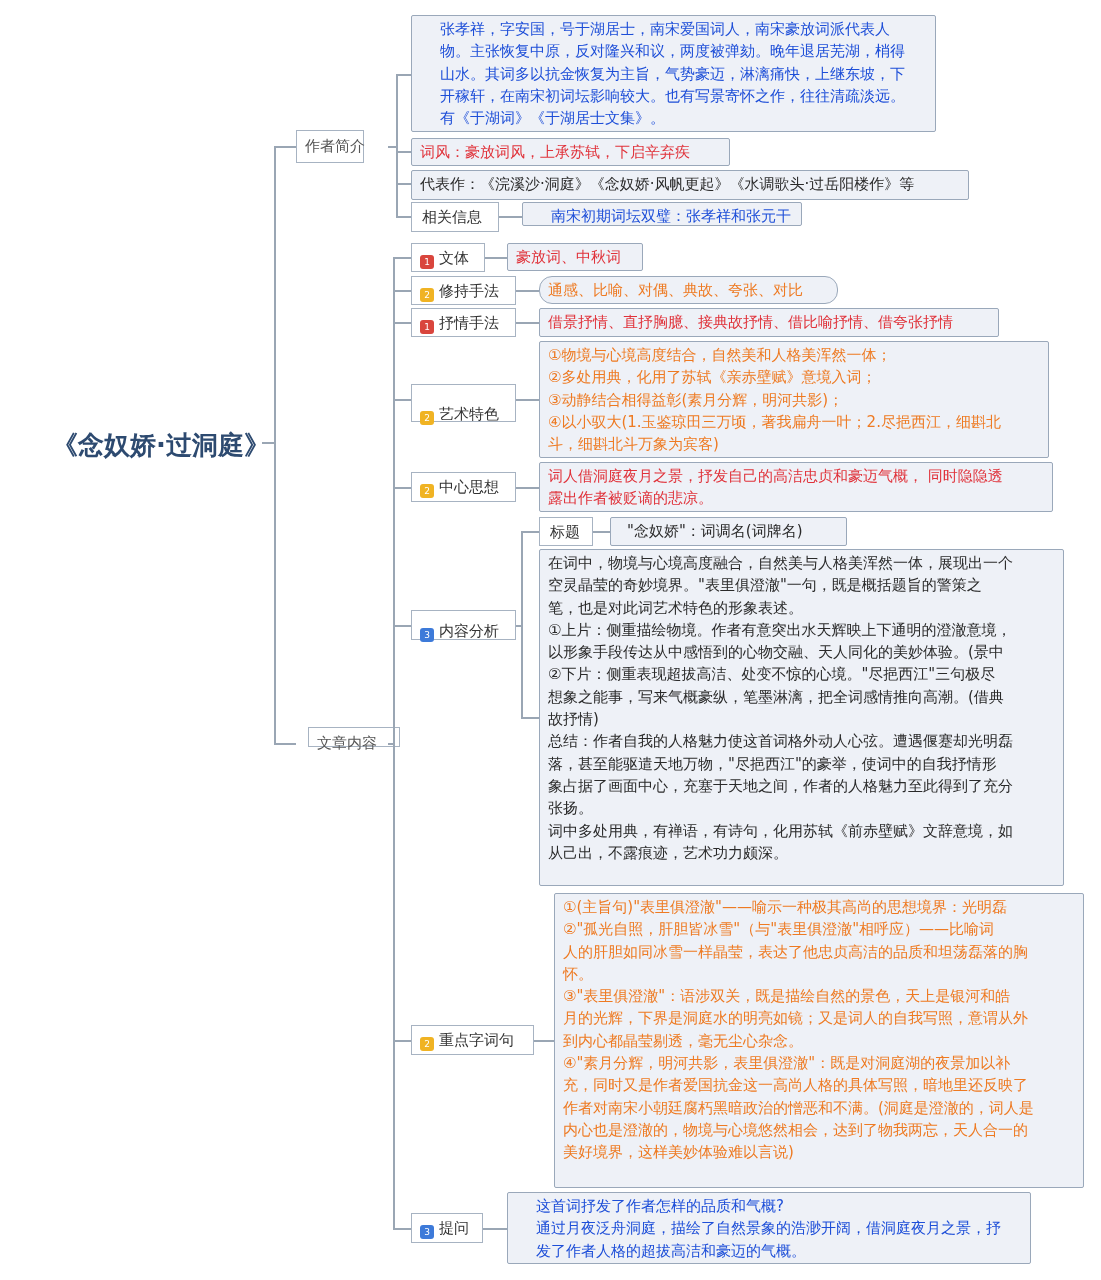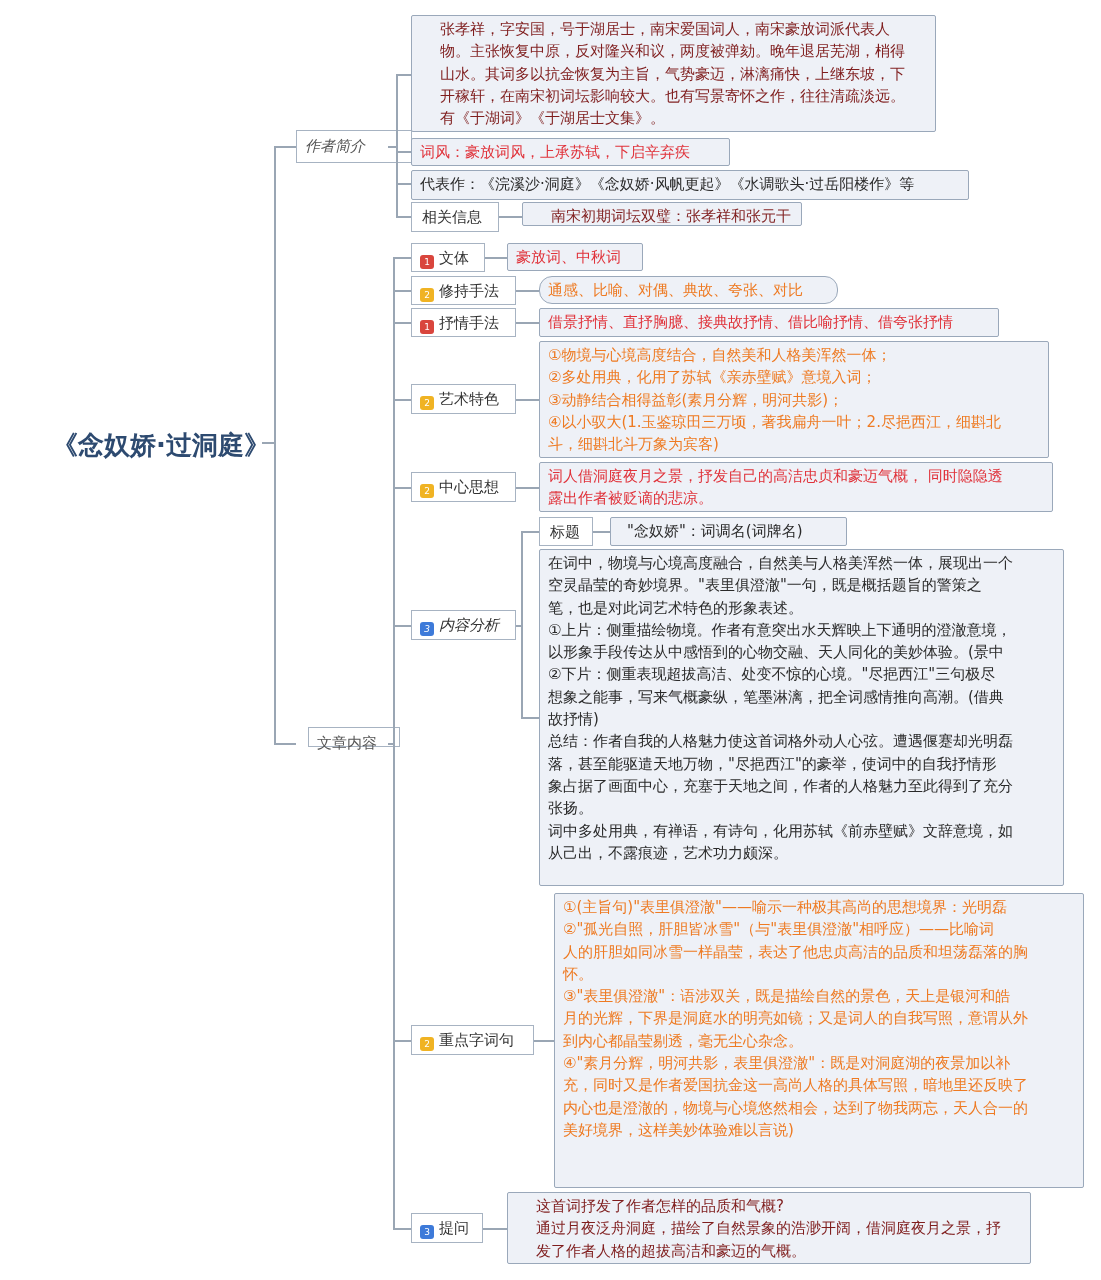--- a/index.html
+++ b/index.html
@@ -9,42 +9,42 @@
           color:#2d4a70; letter-spacing:0px; white-space:nowrap; }
   .line { position:absolute; background:#9aa6b4; }
   .node { position:absolute; box-sizing:border-box; border:1.5px solid #a7b3c2;
           background:#ffffff; font-size:15px; line-height:22px; color:#333;
           padding:4px 8px; white-space:nowrap; }
   .node.lvl1 { color:#555; font-size:15px; }
   .box { position:absolute; box-sizing:border-box; border:1.5px solid #9aa8ba;
          background:#eef1f7; border-radius:2px; font-size:15px; line-height:22.3px;
          padding:2px 8px; }
   .box.nowrap { white-space:nowrap; }
-  .blue { color:#7f1d1d;padding-left:28px; }
+  .blue { color:#1d4ed8;padding-left:28px; }
   .red { color:#e0323a; }
   .orange { color:#ee7a22; }
   .dark { color:#2a2a2a; }
   .tag { display:inline-block; width:14px; height:14px; border-radius:3px; margin-right:5px;
          vertical-align:-2px; color:#fff; font-size:9px; line-height:14px; text-align:center; }
   .tag.t-red { background:#d9453d; }
   .tag.t-yellow { background:#f0b323; }
   .tag.t-blue { background:#3d7ad9; }
   .p { display:block; }
 </style>
 </head>
 <body>
 
 <div class="root">《念奴娇·过洞庭》</div>
 
 <div class="line" style="left:262px;top:442px;width:12px;height:1.5px"></div>
 <div class="line" style="left:274px;top:146px;width:1.5px;height:598px"></div>
 <div class="line" style="left:274px;top:146px;width:22px;height:1.5px"></div>
 <div class="line" style="left:274px;top:743px;width:22px;height:1.5px"></div>
 
-<div class="node lvl1" style="left:296px;top:130px;width:116px;height:33px;font-style:italic;">
+<div class="node lvl1" style="left:296px;top:130px;width:68px;height:33px;">
   <span>作者简介</span>
 </div>
 <div class="line" style="left:388px;top:146px;width:9px;height:1.5px"></div>
 <div class="line" style="left:396px;top:74px;width:1.5px;height:143px"></div>
 <div class="line" style="left:396px;top:74px;width:15px;height:1.5px"></div>
 <div class="line" style="left:396px;top:151px;width:15px;height:1.5px"></div>
 <div class="line" style="left:396px;top:183px;width:15px;height:1.5px"></div>
 <div class="line" style="left:396px;top:216px;width:15px;height:1.5px"></div>
 
 <div class="box blue" style="left:411px;top:15px;width:525px;height:117px;">
@@ -100,42 +100,42 @@
 </div>
 
 <div class="node" style="left:411px;top:308px;width:105px;height:29px;padding:3px 8px;">
   <span class="tag t-red">1</span><span>抒情手法</span>
 </div>
 <div class="line" style="left:516px;top:322px;width:23px;height:1.5px"></div>
 <div class="box red nowrap" style="left:539px;top:308px;width:460px;height:29px;">
   <span>借景抒情、直抒胸臆、接典故抒情、借比喻抒情、借夸张抒情</span>
 </div>
 
-<div class="node" style="left:411px;top:384px;width:105px;height:30px;padding:3px 8px;">
+<div class="node" style="left:411px;top:384px;width:105px;height:30px;padding:18px 8px;">
   <span class="tag t-yellow">2</span><span>艺术特色</span>
 </div>
 <div class="line" style="left:516px;top:399px;width:23px;height:1.5px"></div>
 <div class="box orange" style="left:539px;top:341px;width:510px;height:117px;">
   <span class="p">①物境与心境高度结合，自然美和人格美浑然一体；</span>
   <span class="p">②多处用典，化用了苏轼《亲赤壁赋》意境入词；</span>
   <span class="p">③动静结合相得益彰(素月分辉，明河共影)；</span>
   <span class="p">④以小驭大(1.玉鉴琼田三万顷，著我扁舟一叶；2.尽挹西江，细斟北</span>
   <span class="p">斗，细斟北斗万象为宾客)</span>
 </div>
 
 <div class="node" style="left:411px;top:472px;width:105px;height:30px;padding:3px 8px;">
   <span class="tag t-yellow">2</span><span>中心思想</span>
 </div>
 <div class="line" style="left:516px;top:487px;width:23px;height:1.5px"></div>
 <div class="box red" style="left:539px;top:462px;width:514px;height:50px;">
   <span class="p">词人借洞庭夜月之景，抒发自己的高洁忠贞和豪迈气概， 同时隐隐透</span>
   <span class="p">露出作者被贬谪的悲凉。</span>
 </div>
 
-<div class="node" style="left:411px;top:610px;width:105px;height:30px;padding:3px 8px;font-style:italic;">
+<div class="node" style="left:411px;top:610px;width:105px;height:30px;padding:9px 8px;">
   <span class="tag t-blue">3</span><span>内容分析</span>
 </div>
 <div class="line" style="left:516px;top:625px;width:6px;height:1.5px"></div>
 <div class="line" style="left:521px;top:531px;width:1.5px;height:187px"></div>
 <div class="line" style="left:521px;top:531px;width:18px;height:1.5px"></div>
 <div class="line" style="left:521px;top:717px;width:18px;height:1.5px"></div>
 
 <div class="node" style="left:539px;top:517px;width:54px;height:29px;padding:3px 10px;">
   <span>标题</span>
 </div>
@@ -168,20 +168,21 @@
 <div class="box orange" style="left:554px;top:893px;width:530px;height:295px;">
   <span class="p">①(主旨句)"表里俱澄澈"——喻示一种极其高尚的思想境界：光明磊</span>
   <span class="p">②"孤光自照，肝胆皆冰雪"（与"表里俱澄澈"相呼应）——比喻词</span>
   <span class="p">人的肝胆如同冰雪一样晶莹，表达了他忠贞高洁的品质和坦荡磊落的胸</span>
   <span class="p">怀。</span>
   <span class="p">③"表里俱澄澈"：语涉双关，既是描绘自然的景色，天上是银河和皓</span>
   <span class="p">月的光辉，下界是洞庭水的明亮如镜；又是词人的自我写照，意谓从外</span>
   <span class="p">到内心都晶莹剔透，毫无尘心杂念。</span>
   <span class="p">④"素月分辉，明河共影，表里俱澄澈"：既是对洞庭湖的夜景加以补</span>
   <span class="p">充，同时又是作者爱国抗金这一高尚人格的具体写照，暗地里还反映了</span>
+  <span class="p">作者对南宋小朝廷腐朽黑暗政治的憎恶和不满。(洞庭是澄澈的，词人是</span>
   <span class="p">内心也是澄澈的，物境与心境悠然相会，达到了物我两忘，天人合一的</span>
   <span class="p">美好境界，这样美妙体验难以言说)</span>
 </div>
 
 <div class="node" style="left:411px;top:1213px;width:72px;height:30px;padding:3px 8px;">
   <span class="tag t-blue">3</span><span>提问</span>
 </div>
 <div class="line" style="left:483px;top:1228px;width:24px;height:1.5px"></div>
 <div class="box blue" style="left:507px;top:1192px;width:524px;height:72px;">
   <span class="p">这首词抒发了作者怎样的品质和气概?</span>

